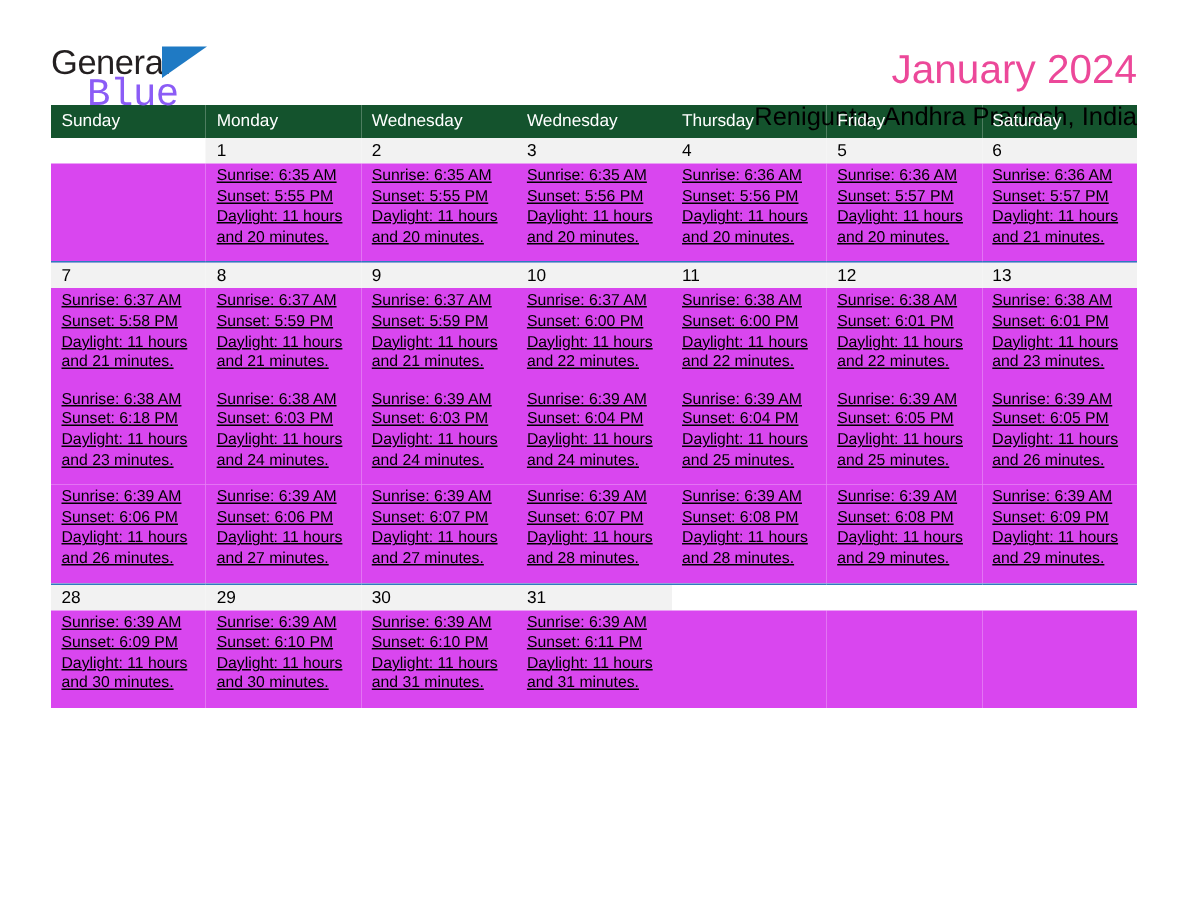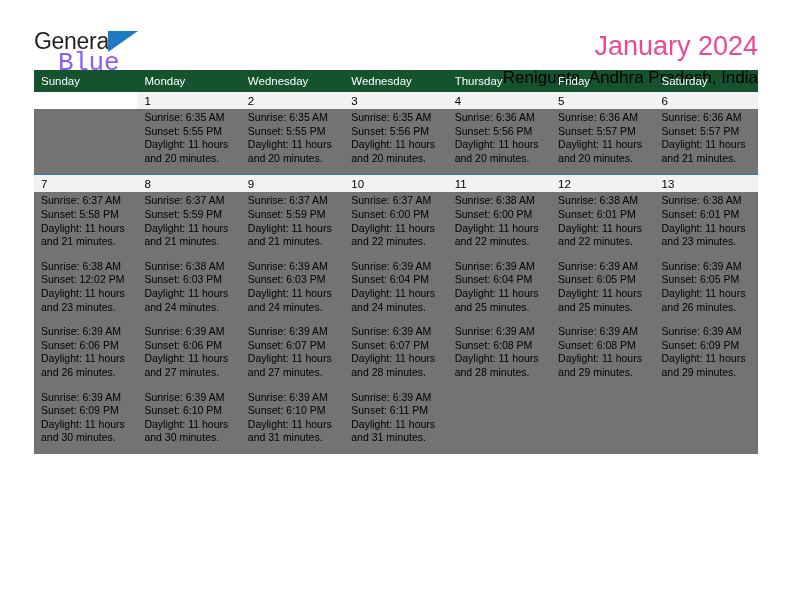--- a/index.html
+++ b/index.html
@@ -113,28 +113,29 @@
     border-top: none;
   }
   .daynum-row td.empty {
     background: #ffffff;
     border-top: 1px solid #2e7cbe;
   }
   .daynum-row.first td.empty {
     border-top: none;
   }
   .info-row td {
-    background: #737373;
+    background: #d946ef;
     font-size: 10.5px;
     line-height: 13.6px;
     color: #000000;
     padding: 2px 6px 9px 7px;
     vertical-align: top;
     height: 62px;
     box-sizing: border-box;
+    text-decoration: underline;
   }
   .info-line {
     display: block;
     white-space: nowrap;
   }
 </style>
 </head>
 <body>
 
 <div class="page">
@@ -261,21 +262,21 @@
           <td>
             <span class="info-line">Sunrise: 6:38 AM</span>
             <span class="info-line">Sunset: 6:01 PM</span>
             <span class="info-line">Daylight: 11 hours</span>
             <span class="info-line">and 23 minutes.</span>
           </td>
         </tr>
         <tr class="info-row">
           <td>
             <span class="info-line">Sunrise: 6:38 AM</span>
-            <span class="info-line">Sunset: 12:02 PM</span>
+            <span class="info-line">Sunset: 6:18 PM</span>
             <span class="info-line">Daylight: 11 hours</span>
             <span class="info-line">and 23 minutes.</span>
           </td>
           <td>
             <span class="info-line">Sunrise: 6:38 AM</span>
             <span class="info-line">Sunset: 6:03 PM</span>
             <span class="info-line">Daylight: 11 hours</span>
             <span class="info-line">and 24 minutes.</span>
           </td>
           <td>
@@ -345,20 +346,29 @@
             <span class="info-line">Sunset: 6:08 PM</span>
             <span class="info-line">Daylight: 11 hours</span>
             <span class="info-line">and 29 minutes.</span>
           </td>
           <td>
             <span class="info-line">Sunrise: 6:39 AM</span>
             <span class="info-line">Sunset: 6:09 PM</span>
             <span class="info-line">Daylight: 11 hours</span>
             <span class="info-line">and 29 minutes.</span>
           </td>
+        </tr>
+        <tr class="daynum-row">
+          <td>28</td>
+          <td>29</td>
+          <td>30</td>
+          <td>31</td>
+          <td class="empty"></td>
+          <td class="empty"></td>
+          <td class="empty"></td>
         </tr>
         <tr class="info-row">
           <td>
             <span class="info-line">Sunrise: 6:39 AM</span>
             <span class="info-line">Sunset: 6:09 PM</span>
             <span class="info-line">Daylight: 11 hours</span>
             <span class="info-line">and 30 minutes.</span>
           </td>
           <td>
             <span class="info-line">Sunrise: 6:39 AM</span>

